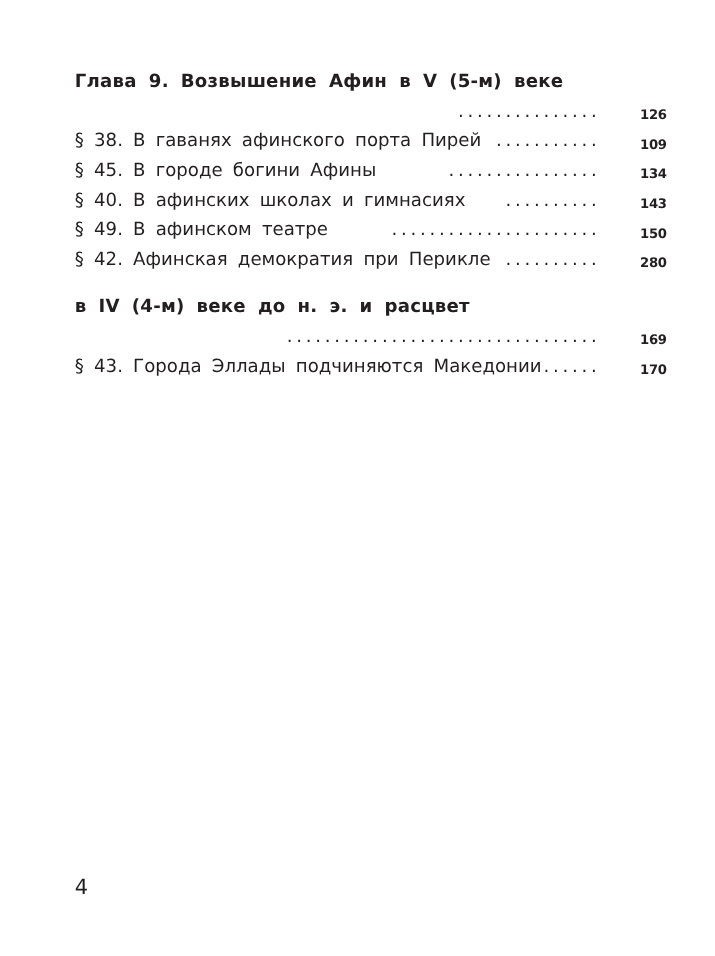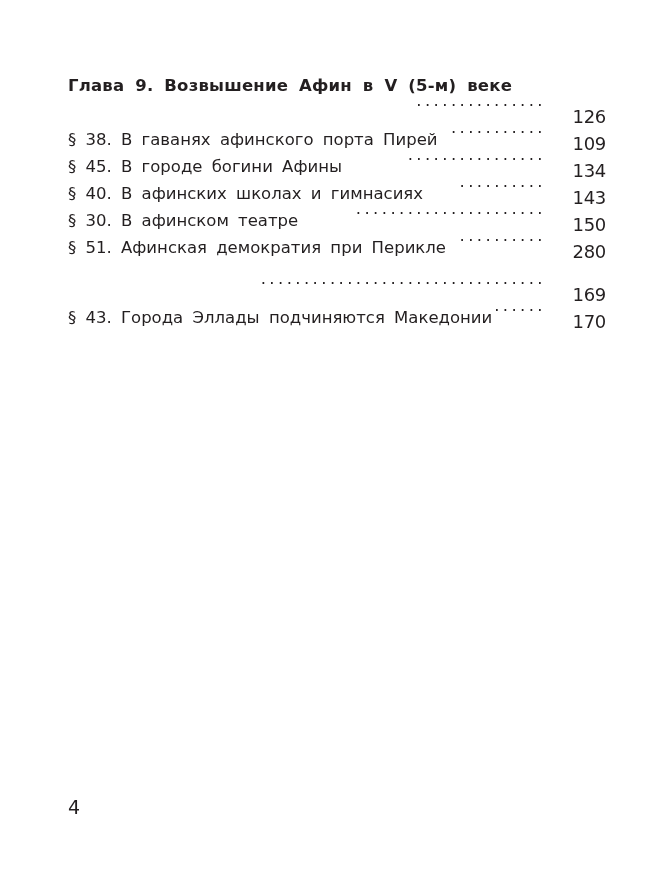--- a/index.html
+++ b/index.html
@@ -34,35 +34,34 @@
       word-spacing: 5px;
     }
     .normal {
       font-weight: normal;
       word-spacing: 4px;
     }
     .text {
       position: absolute;
       left: 0;
       top: 0;
-      margin-top: 12px;
     }
     .dots {
       position: absolute;
       right: 60px;
       top: 0;
       letter-spacing: 3.4px;
       font-weight: normal;
     }
     .page {
       position: absolute;
       right: 0;
-      top: 16px;
-      font-weight: normal;
-      font-size: 18px;
+      top: 4px;
+      font-weight: bold;
+      font-size: 12px;
       letter-spacing: -0.3px;
     }
     .gap {
       height: 16px;
     }
     .folio {
       position: absolute;
       left: 68px;
       top: 796px;
       font-size: 19px;
@@ -91,32 +90,35 @@
     <span class="text">§ 45. В городе богини Афины</span>
     <span class="dots">................</span>
     <span class="page">134</span>
   </div>
   <div class="line normal">
     <span class="text">§ 40. В афинских школах и гимнасиях</span>
     <span class="dots">..........</span>
     <span class="page">143</span>
   </div>
   <div class="line normal">
-    <span class="text">§ 30. В афинском театре</span>
+    <span class="text">§ 49. В афинском театре</span>
     <span class="dots">......................</span>
     <span class="page">150</span>
   </div>
   <div class="line normal">
-    <span class="text">§ 51. Афинская демократия при Перикле</span>
+    <span class="text">§ 42. Афинская демократия при Перикле</span>
     <span class="dots">..........</span>
     <span class="page">280</span>
   </div>
 
   <div class="gap"></div>
 
+  <div class="line bold">
+    <span class="text">в IV (4-м) веке до н. э. и расцвет</span>
+  </div>
   <div class="line bold">
     <span class="dots">.................................</span>
     <span class="page">169</span>
   </div>
 
   <div class="line normal">
     <span class="text">§ 43. Города Эллады подчиняются Македонии</span>
     <span class="dots">......</span>
     <span class="page">170</span>
   </div>

